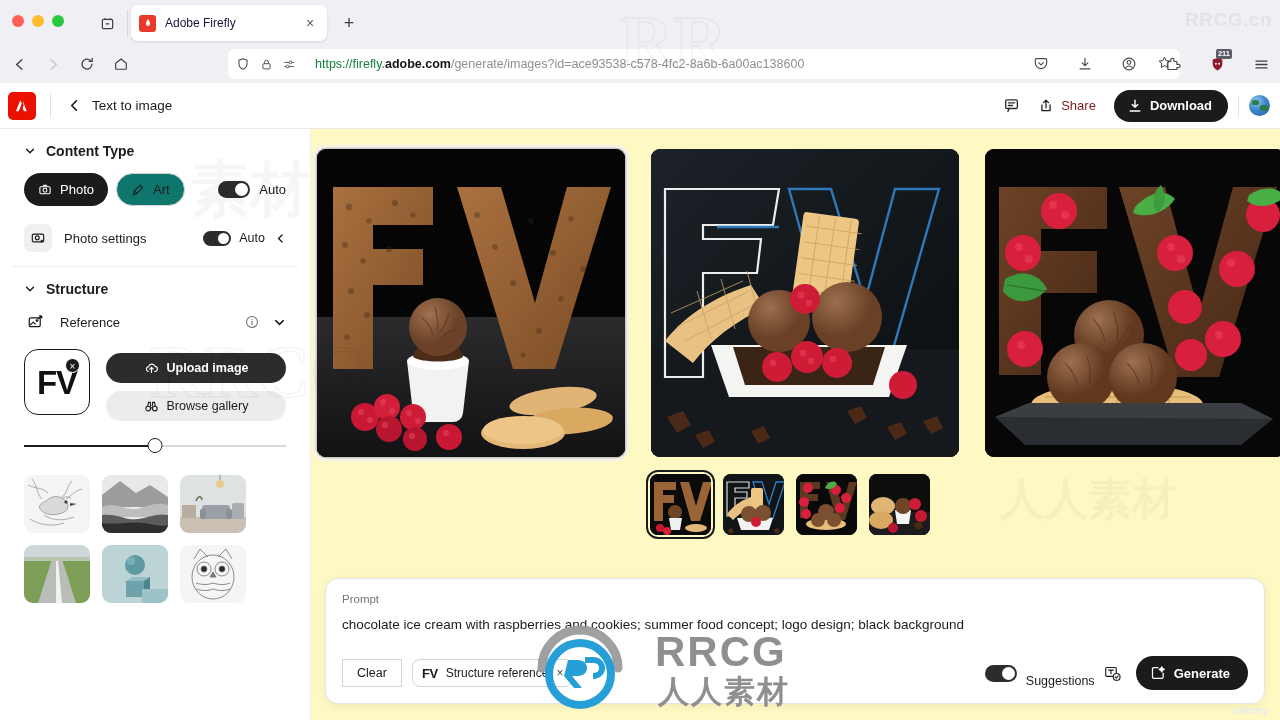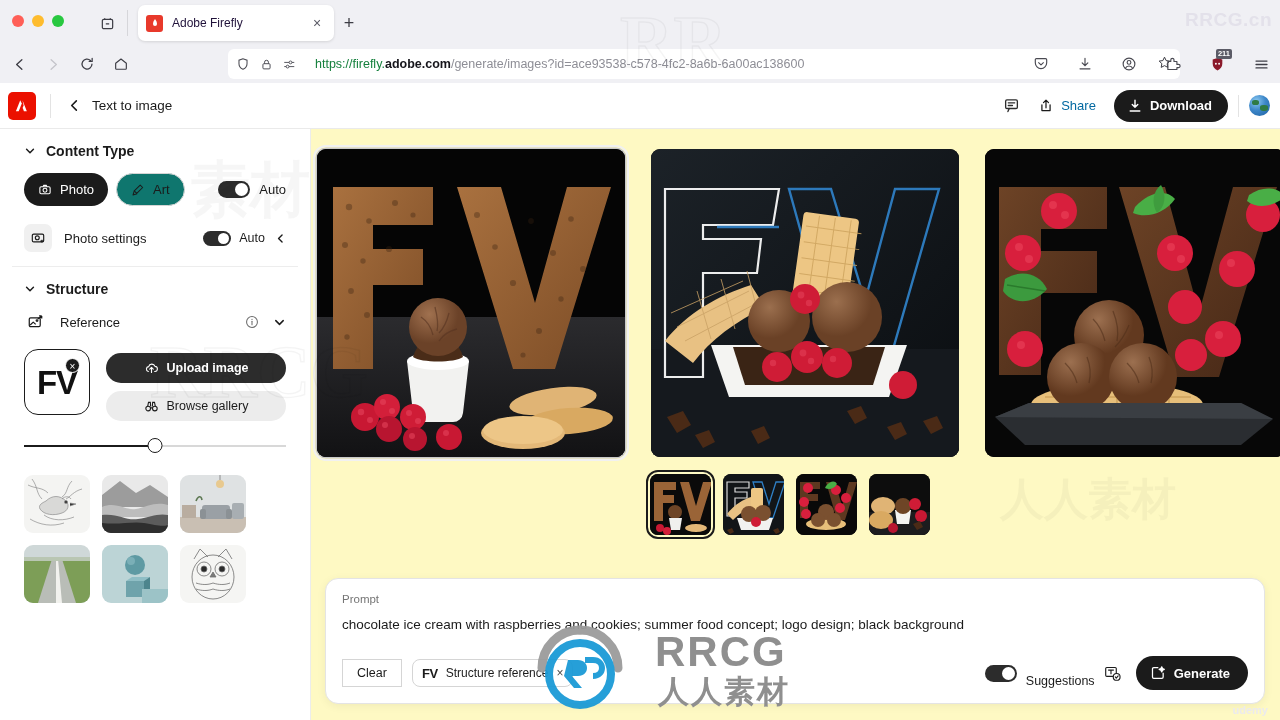--- a/index.html
+++ b/index.html
@@ -31,21 +31,20 @@
   }
   .tabdivider {
     position: absolute; left: 127px; top: 10px; width: 1px; height: 26px;
     background: #d6d6da;
   }
   .tab {
     position: absolute; left: 131px; top: 5px; width: 196px; height: 36px;
     background: #ffffff; border-radius: 7px;
     display: flex; align-items: center; padding: 13px 8px;
     box-shadow: 0 1px 3px rgba(0,0,0,.12);
-    margin-left: 7px;
   }
   .tab-favicon {
     width: 17px; height: 17px; border-radius: 3px; background: #e8392b;
     display: flex; align-items: center; justify-content: center; flex: 0 0 auto;
     margin-right: 9px;
   }
   .tab-title {
     font-size: 12px; color: #20123a; flex: 1 1 auto;
     white-space: nowrap; overflow: hidden; text-overflow: ellipsis;
   }
@@ -116,21 +115,21 @@
     width: 18px; height: 18px; display: flex; align-items: center; justify-content: center;
     color: #1b1b1b; flex: 0 0 auto;
   }
   .hdr-title { font-size: 13.5px; color: #1b1b1b; margin-left: 9px; }
   .hdr-right {
     margin-left: auto; display: flex; align-items: center; gap: 0; padding-right: 10px;
   }
   .hdr-icon-btn { width: 34px; height: 32px; display:flex; align-items:center; justify-content:center; color: #2c2c2c; }
   .share-btn {
     display: flex; align-items: center; gap: 7px; padding: 6px 10px;
-    font-size: 13px; color: #0369a1; border-radius: 16px;
+    font-size: 13px; color: #7f1d1d; border-radius: 16px;
   }
   .download-btn {
     display: flex; align-items: center; gap: 7px;
     background: #1b1b1b; color: #ffffff; font-size: 13px; font-weight: bold;
     border-radius: 17px; padding: 8px 16px 8px 13px; margin-left: 8px;
   }
   .hdr-divider2 { width: 1px; height: 22px; background: #e3e3e3; margin: 0 10px; }
   .globe-avatar {
     width: 21px; height: 21px; border-radius: 50%;
     background: radial-gradient(circle at 35% 30%, #8ecbf2 0%, #3d87c9 45%, #1c5fa0 100%);

